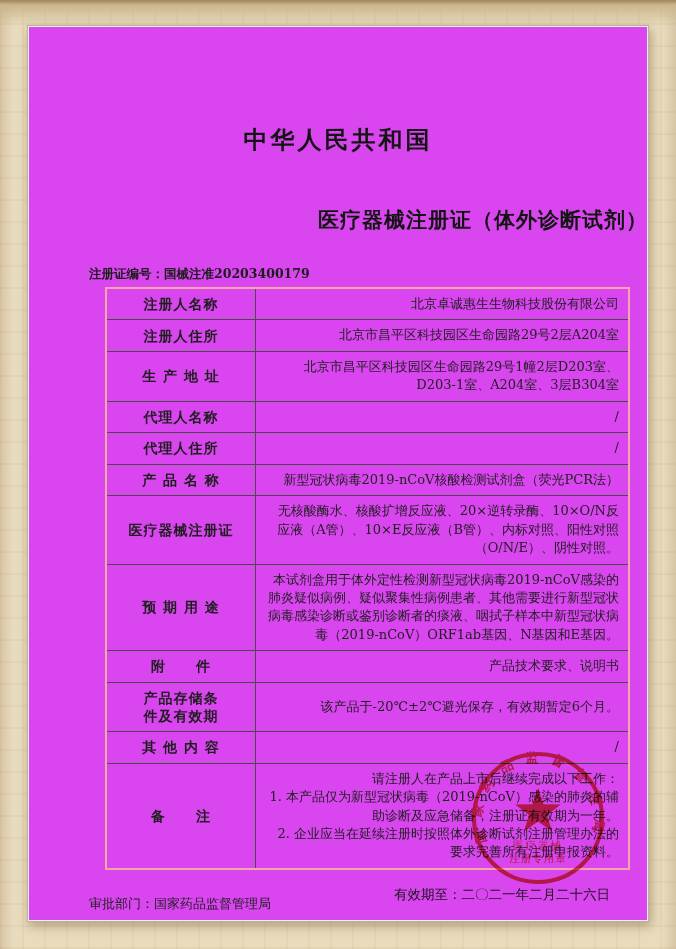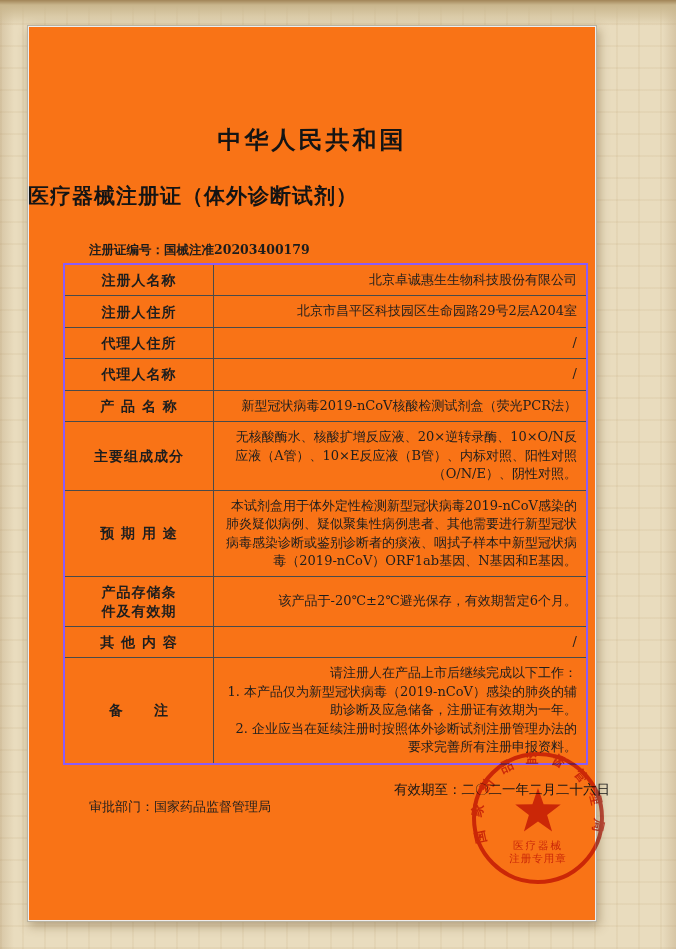--- a/index.html
+++ b/index.html
@@ -8,56 +8,56 @@
     font-family:"DejaVu Serif","Liberation Serif",serif;
     background-color:#e9dcbe;
     background-image:
       linear-gradient(180deg,#a18457 0px,#c9b68d 5px,rgba(233,220,190,0) 26px),
       linear-gradient(90deg,rgba(160,130,90,.25) 0px,rgba(0,0,0,0) 14px),
       linear-gradient(270deg,rgba(160,130,90,.25) 0px,rgba(0,0,0,0) 14px),
       repeating-linear-gradient(90deg,rgba(180,150,100,.10) 0 2px,rgba(0,0,0,0) 2px 22px),
       repeating-linear-gradient(0deg,rgba(180,150,100,.10) 0 2px,rgba(0,0,0,0) 2px 22px);
   }
   .sheet{
-    position:absolute;left:27px;top:25px;width:570px;height:897px;
-    background:#f97316;
+    position:absolute;left:27px;top:25px;width:622px;height:897px;
+    background:#d946ef;
     border:1px solid #b9b2a0;
     box-shadow:2px 4px 10px rgba(110,85,45,.45), inset 0 0 0 1px #eee;
     box-sizing:border-box;
   }
   .title1{
     margin-top:98px;text-align:center;
     font-size:24px;font-weight:bold;letter-spacing:3px;color:#141414;
   }
   .title2{
-    margin-top:26px;text-align:left;
+    margin-top:50px;text-align:right;
     font-size:21px;font-weight:bold;letter-spacing:1px;color:#141414;
   }
   .certline{
     margin:32px 12px 4px 61px;font-size:12.5px;font-weight:bold;color:#1c1c1c;
   }
   table.cert{
-    margin-left:35px;width:525px;border-collapse:collapse;
-    border:2px solid #8b5cf6;table-layout:fixed;
+    margin-left:77px;width:525px;border-collapse:collapse;
+    border:2px solid #fca5a5;table-layout:fixed;
   }
   table.cert th,table.cert td{
     border:1px solid #4a4a4a;vertical-align:middle;color:#1e1e1e;text-align:right;
   }
   table.cert th{
     width:140px;font-size:14px;font-weight:bold;text-align:center;
     padding:6px 4px;white-space:pre-line;letter-spacing:1px;line-height:1.3;
   }
   table.cert td{
     font-size:13px;padding:6px 9px;line-height:1.42;white-space:pre-line;
   }
   .footer{
     margin:13px 0 0 61px;width:525px;display:flex;
     justify-content:space-between;align-items:flex-start;
   }
-  .dept{font-size:13px;color:#1e1e1e;margin-top:20px;}
+  .dept{font-size:13px;color:#1e1e1e;margin-top:12px;}
   .dates{font-size:13.5px;color:#161616;line-height:1.65;margin-right:4px;}
   .seal{
     position:absolute;left:440px;top:722px;width:140px;height:140px;
     mix-blend-mode:multiply;opacity:.85;
   }
   .seal text{fill:#c8382b;}
 </style>
 </head>
 <body>
 
@@ -72,38 +72,46 @@
     <tbody>
         <tr>
           <th>注册人名称</th>
           <td>北京卓诚惠生生物科技股份有限公司</td>
         </tr>
         <tr>
           <th>注册人住所</th>
           <td>北京市昌平区科技园区生命园路29号2层A204室</td>
         </tr>
         <tr>
-          <th>代理人住所</th>
+          <th>生 产 地 址</th>
+          <td>北京市昌平区科技园区生命园路29号1幢2层D203室、D203-1室、A204室、3层B304室</td>
+        </tr>
+        <tr>
+          <th>代理人名称</th>
           <td>/</td>
         </tr>
         <tr>
-          <th>代理人名称</th>
+          <th>代理人住所</th>
           <td>/</td>
         </tr>
         <tr>
           <th>产 品 名 称</th>
           <td>新型冠状病毒2019-nCoV核酸检测试剂盒（荧光PCR法）</td>
         </tr>
         <tr>
-          <th>主要组成成分</th>
+          <th>医疗器械注册证</th>
           <td>无核酸酶水、核酸扩增反应液、20×逆转录酶、10×O/N反应液（A管）、10×E反应液（B管）、内标对照、阳性对照（O/N/E）、阴性对照。</td>
         </tr>
         <tr>
           <th>预 期 用 途</th>
           <td>本试剂盒用于体外定性检测新型冠状病毒2019-nCoV感染的肺炎疑似病例、疑似聚集性病例患者、其他需要进行新型冠状病毒感染诊断或鉴别诊断者的痰液、咽拭子样本中新型冠状病毒（2019-nCoV）ORF1ab基因、N基因和E基因。</td>
+        </tr>
+        <tr>
+          <th>附　　件</th>
+          <td>产品技术要求、说明书</td>
         </tr>
         <tr>
           <th>产品存储条
 件及有效期</th>
           <td>该产品于-20℃±2℃避光保存，有效期暂定6个月。</td>
         </tr>
         <tr>
           <th>其 他 内 容</th>
           <td>/</td>
         </tr>

